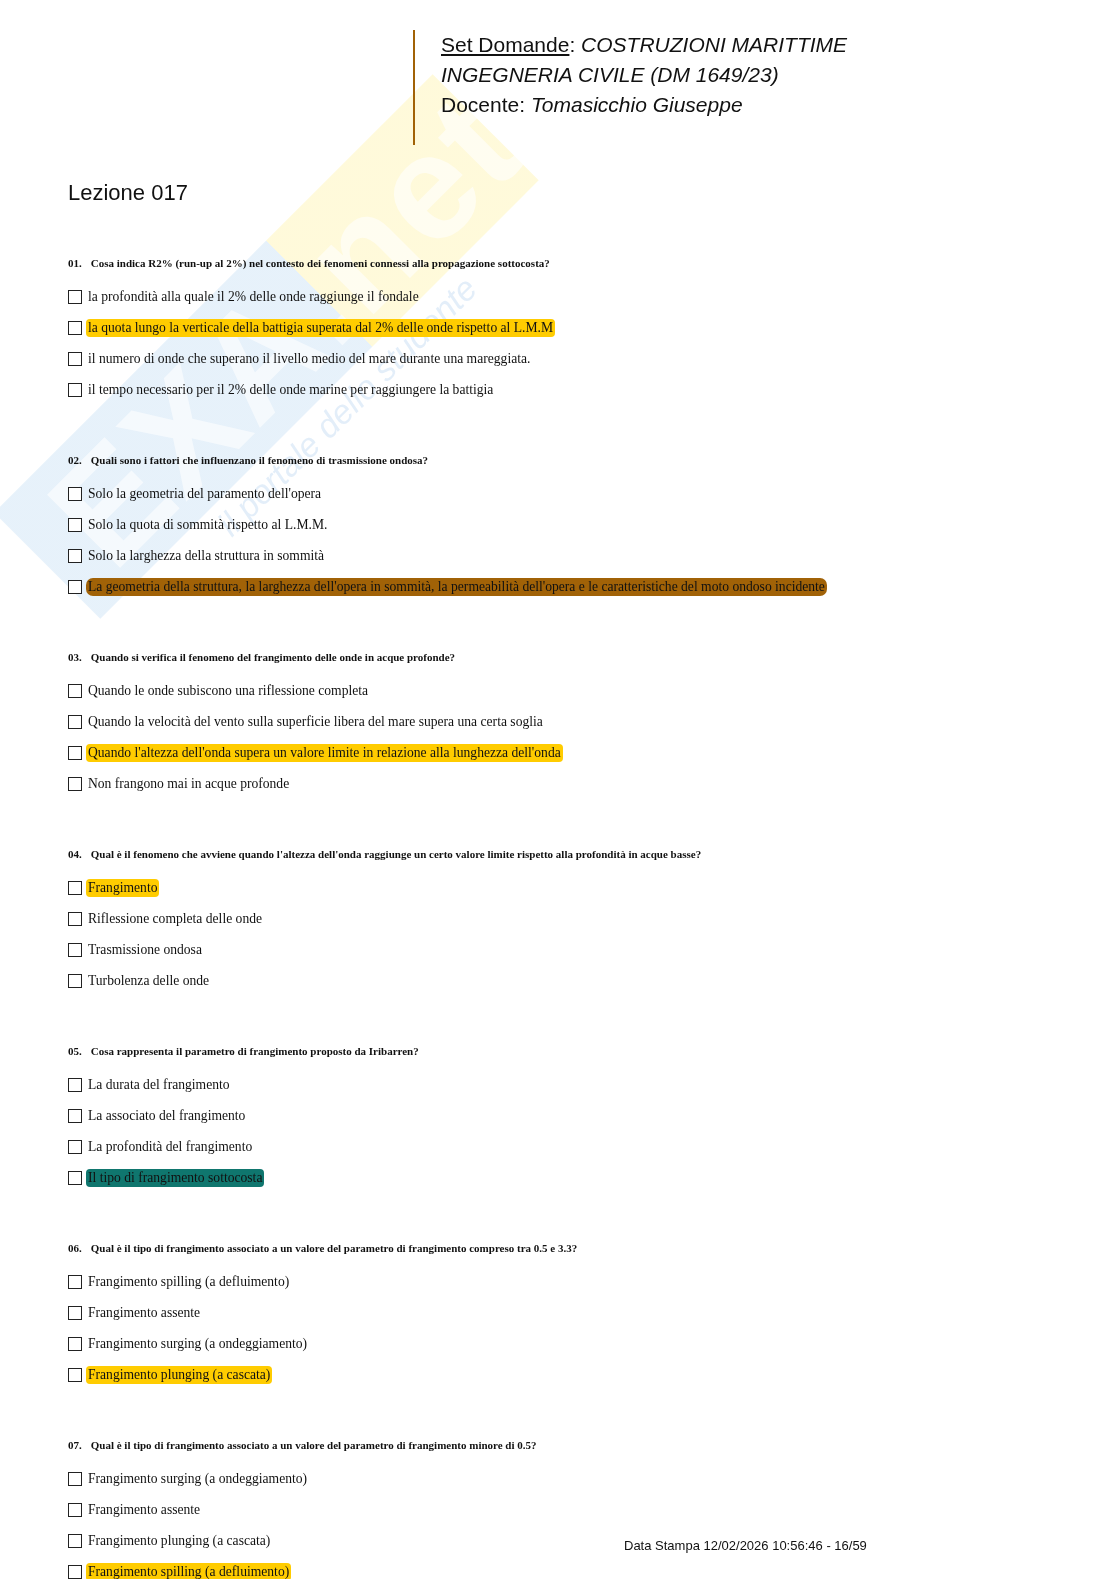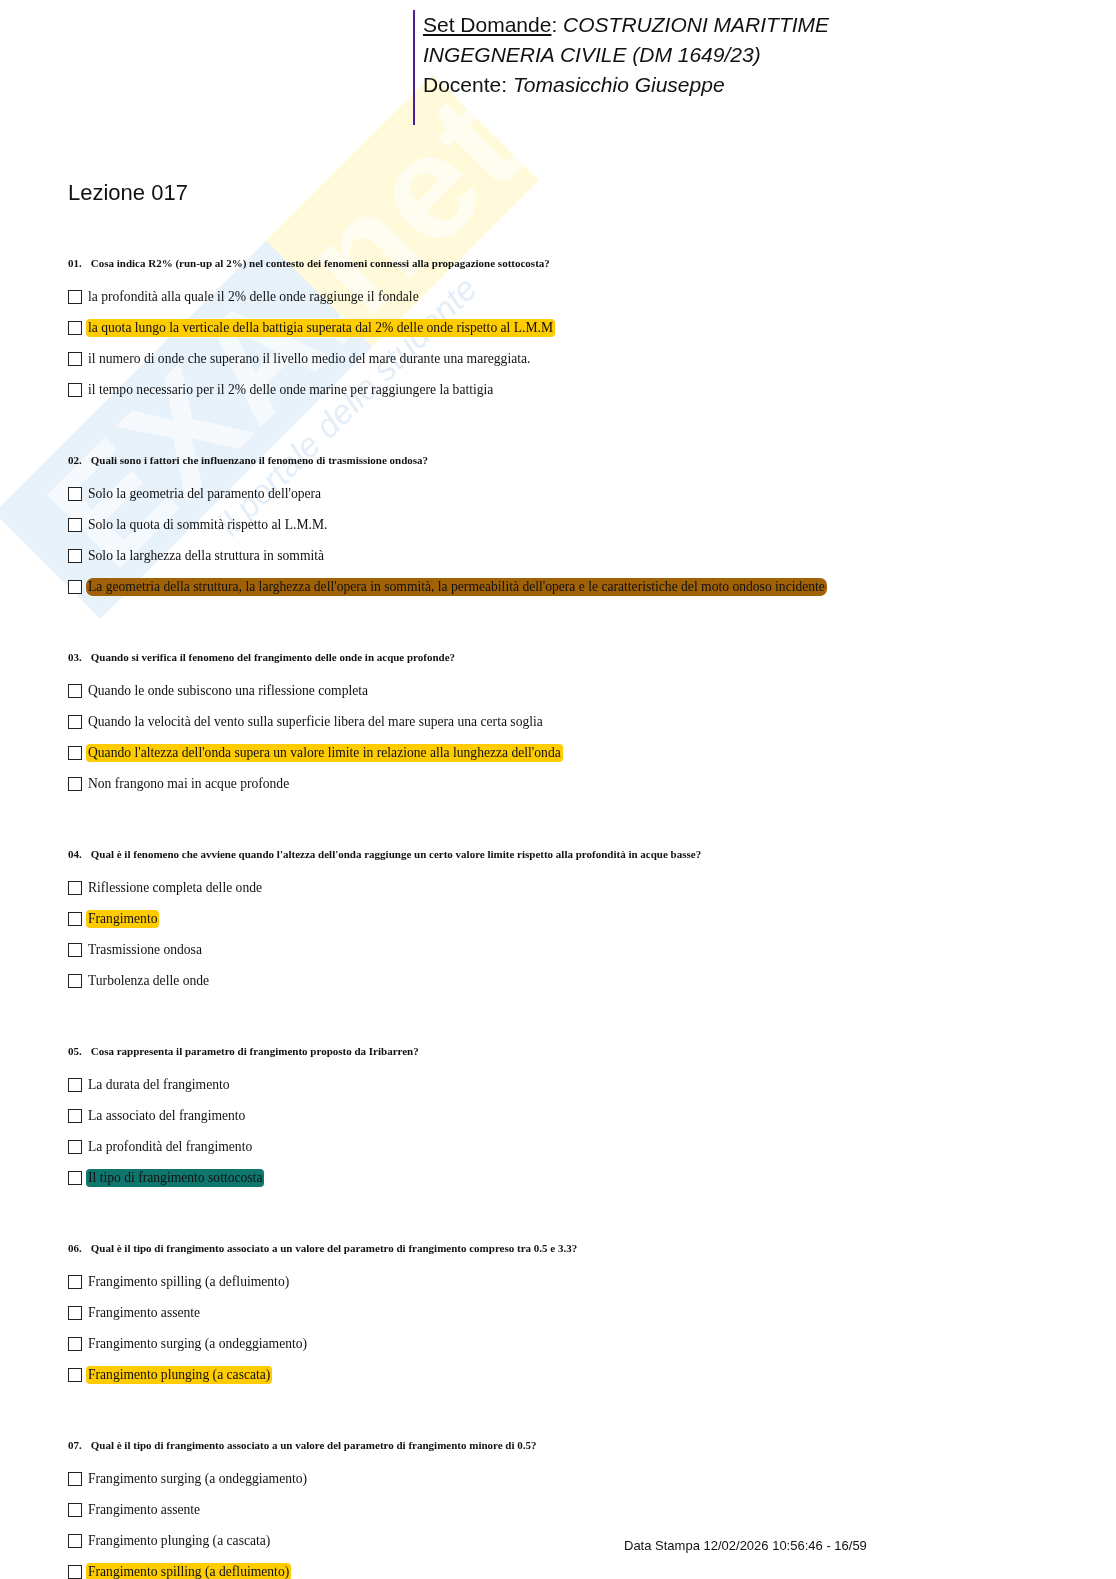--- a/index.html
+++ b/index.html
@@ -1,21 +1,21 @@
 <!DOCTYPE html>
 <html><head>
   <meta charset="utf-8">
   <style>
     html, body { margin:0; padding:0; background:#ffffff; }
     body { width:1116px; height:1579px; position:relative; overflow:hidden; font-family:"Liberation Serif", serif; color:#111; }
     .watermark { position:absolute; left:-40px; top:250px; width:620px; height:200px; transform:rotate(-45deg); transform-origin:center; pointer-events:none; z-index:0; }
     .wm-band { position:absolute; left:0; top:20px; width:620px; height:150px; background:linear-gradient(90deg, rgba(120,180,230,0.18) 0%, rgba(120,180,230,0.18) 62%, rgba(255,240,150,0.35) 62%, rgba(255,240,150,0.35) 100%); }
     .wm-text { position:absolute; left:40px; top:10px; font-family:"Liberation Sans", sans-serif; font-weight:bold; font-size:150px; color:rgba(255,255,255,0.6); letter-spacing:2px; }
     .wm-sub { position:absolute; left:150px; top:175px; font-family:"Liberation Sans", sans-serif; font-size:34px; color:rgba(100,160,220,0.18); font-style:italic; }
-    .header { position:absolute; left:413px; top:10px; border-left:2px solid #4c1d95; height:115px; padding-left:8px; z-index:2; }
+    .header { position:absolute; left:413px; top:30px; border-left:2px solid #a16207; height:115px; padding-left:26px; z-index:2; }
     .header-line { font-family:"Liberation Sans", sans-serif; font-size:21px; line-height:30px; color:#111; white-space:nowrap; }
     .u { text-decoration:underline; }
     .i { font-style:italic; }
     .content { position:absolute; left:68px; top:178px; width:1000px; z-index:2; }
     .lesson-title { font-family:"Liberation Sans", sans-serif; font-weight:normal; font-size:22px; margin:0 0 10px 0; height:30px; line-height:30px; }
     .question { margin-bottom:14px; }
     .q-text { font-weight:bold; font-size:11px; height:22px; line-height:22px; margin-bottom:7px; white-space:nowrap;margin-top:44px; }
     .q-num { margin-right:9px; }
     .option { display:flex; align-items:center; height:31px; }
     .checkbox { width:14px; height:14px; border:1.6px solid #222; box-sizing:border-box; margin-right:4px; flex:none; background:#fff; }
@@ -99,25 +99,25 @@
         </div>
         <div class="option">
           <span class="checkbox"></span>
           <span class="opt-label">Non frangono mai in acque profonde</span>
         </div>
       </div>
       <div class="question">
         <div class="q-text"><span class="q-num">04.</span><span>Qual è il fenomeno che avviene quando l'altezza dell'onda raggiunge un certo valore limite rispetto alla profondità in acque basse?</span></div>
         <div class="option">
           <span class="checkbox"></span>
-          <span class="opt-label">Riflessione completa delle onde</span>
+          <span class="opt-label hl" style="background: rgb(255, 204, 0);">Frangimento</span>
         </div>
         <div class="option">
           <span class="checkbox"></span>
-          <span class="opt-label hl" style="background: rgb(255, 204, 0);">Frangimento</span>
+          <span class="opt-label">Riflessione completa delle onde</span>
         </div>
         <div class="option">
           <span class="checkbox"></span>
           <span class="opt-label">Trasmissione ondosa</span>
         </div>
         <div class="option">
           <span class="checkbox"></span>
           <span class="opt-label">Turbolenza delle onde</span>
         </div>
       </div>

